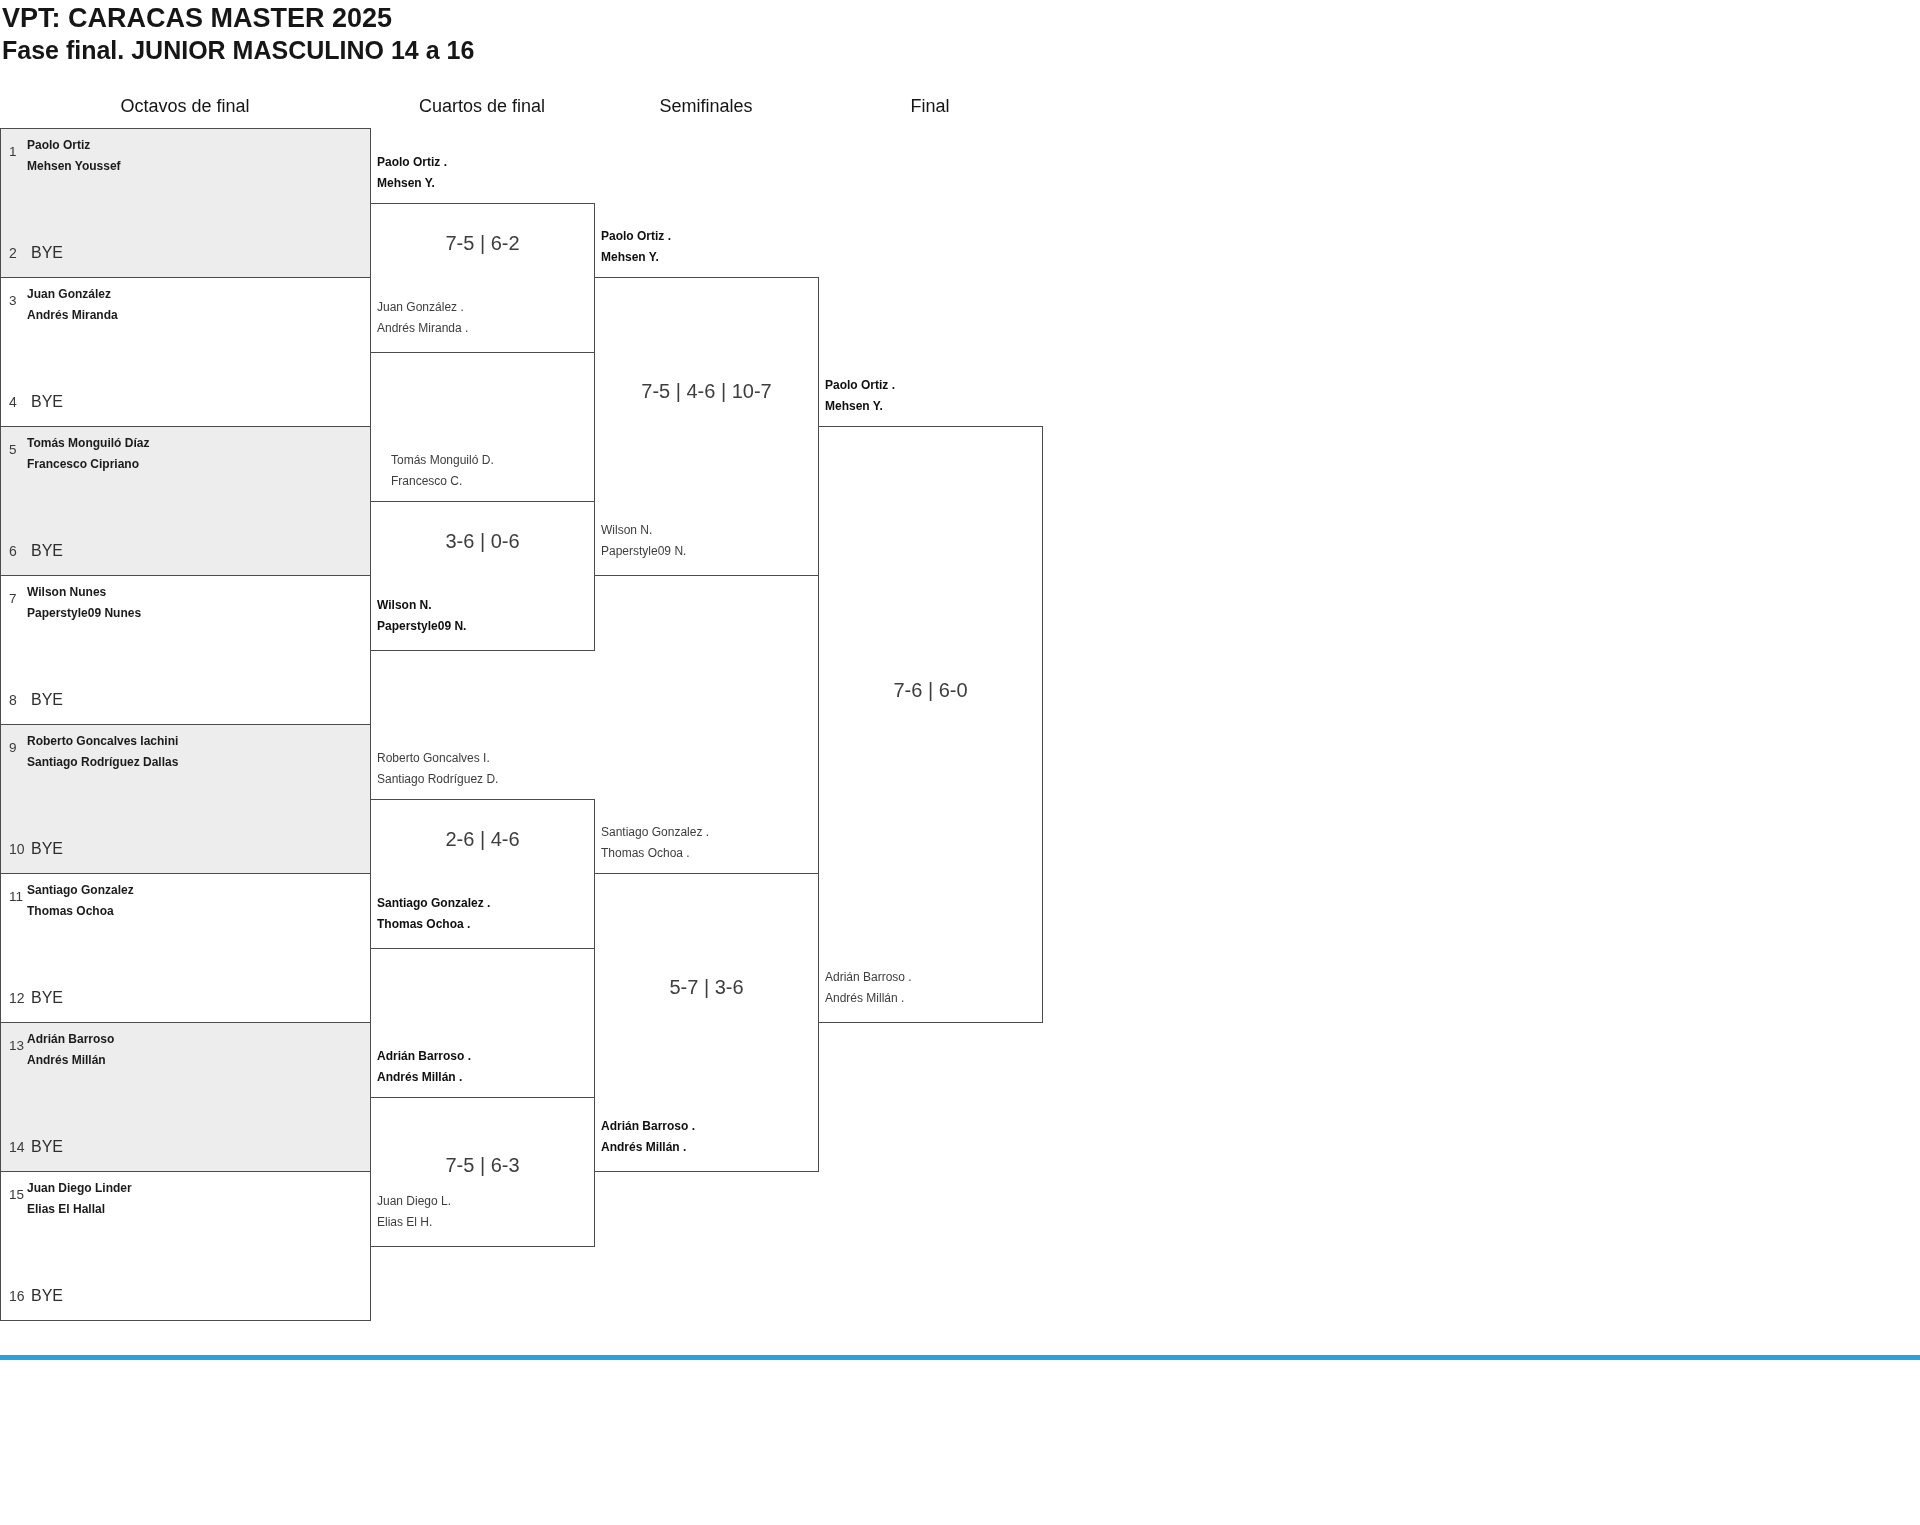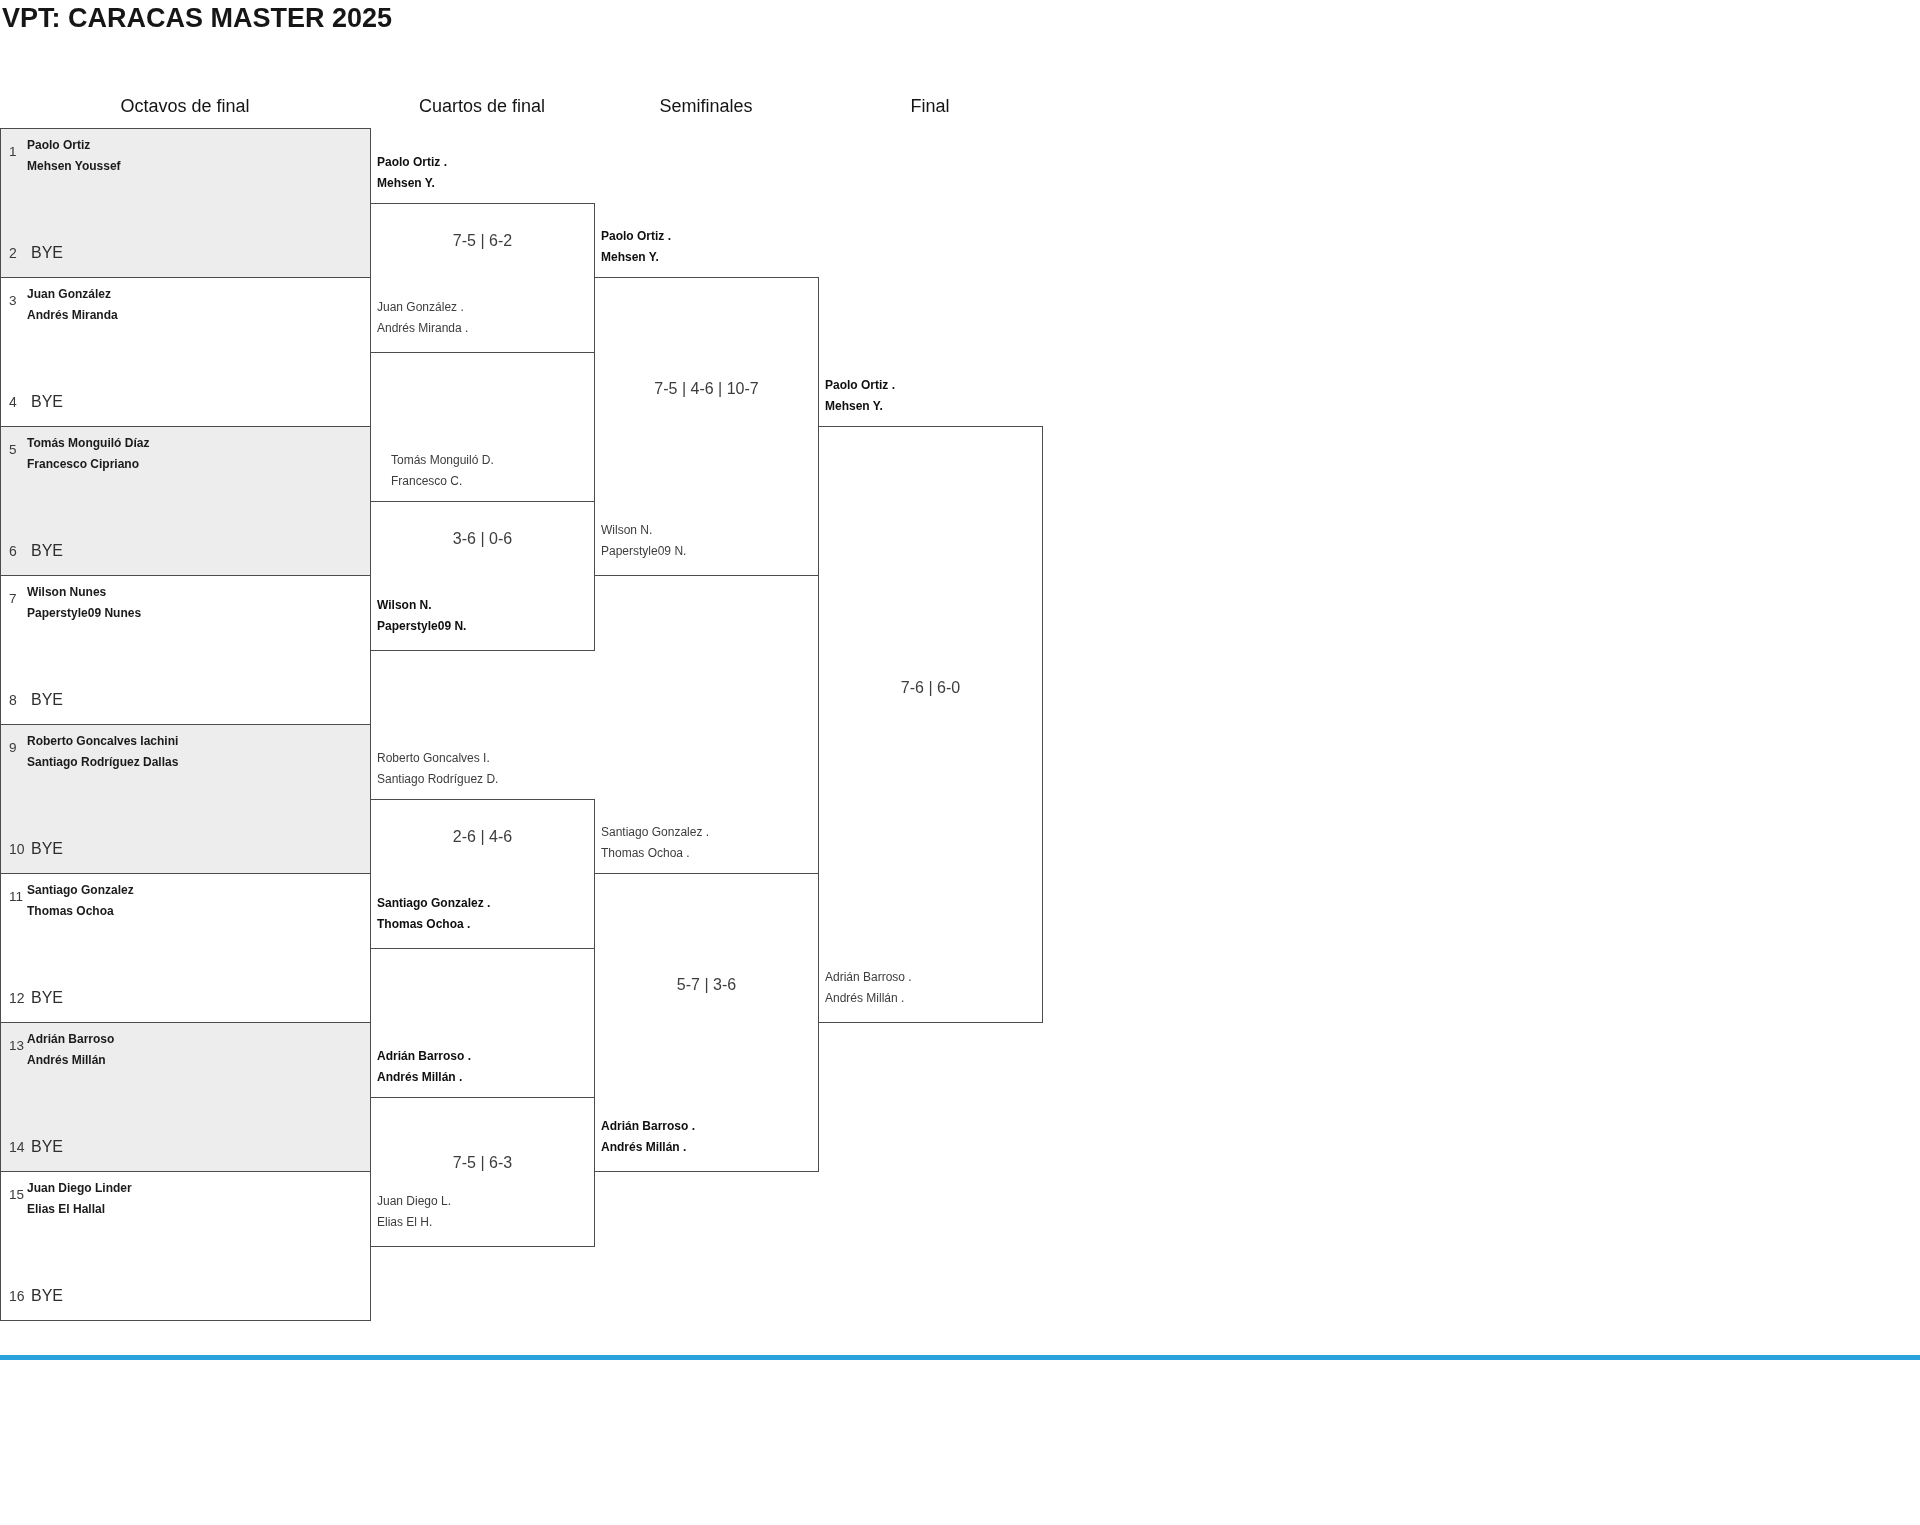--- a/index.html
+++ b/index.html
@@ -17,30 +17,31 @@
   .r1box.shaded { background:#ededed; }
 
   .seed-top { position:absolute; left:8px; top:15px; font-size:13.5px; color:#3a3a3a; }
   .r1-team  { position:absolute; left:26px; top:6px; font-size:12px; font-weight:700; color:#1b1b1b; line-height:21px; white-space:nowrap; }
   .bye-row  { position:absolute; left:8px; bottom:15px; font-size:16px; color:#2e2e2e; white-space:nowrap; }
   .bye-row .seed-num { display:inline-block; min-width:22px; font-size:14px; color:#3a3a3a; }
 
   .match-rect { position:absolute; border:1px solid #4c4c4c; box-sizing:border-box; background:transparent; }
   .adv-team   { position:absolute; font-size:12px; line-height:21px; color:#3d3d3d; white-space:nowrap; }
   .adv-team.winner { font-weight:700; color:#0f0f0f; }
-  .score      { position:absolute; font-size:16px; color:#3d3d3d; text-align:center; white-space:nowrap; }
+  .score      { position:absolute; font-size:20px; color:#3d3d3d; text-align:center; white-space:nowrap; }
 
   .bottom-bar { position:absolute; left:0; bottom:0; width:100%; height:5px; background:#2aa3dc; }
 </style>
 </head>
 <body>
 
 <div class="page">
 
   <div class="title">VPT: CARACAS MASTER 2025</div>
+  <div class="subtitle">Fase final. JUNIOR MASCULINO 14 a 16</div>
 
 
   <div id="bracket">
       <div class="round-header" style="left: 73px;">Octavos de final</div>
       <div class="round-header" style="left: 370px;">Cuartos de final</div>
       <div class="round-header" style="left: 594px;">Semifinales</div>
       <div class="round-header" style="left: 818px;">Final</div>
       <div class="r1box shaded" style="top: 128px; height: 150px;">
         <span class="seed-top">1</span>
         <div class="r1-team">

